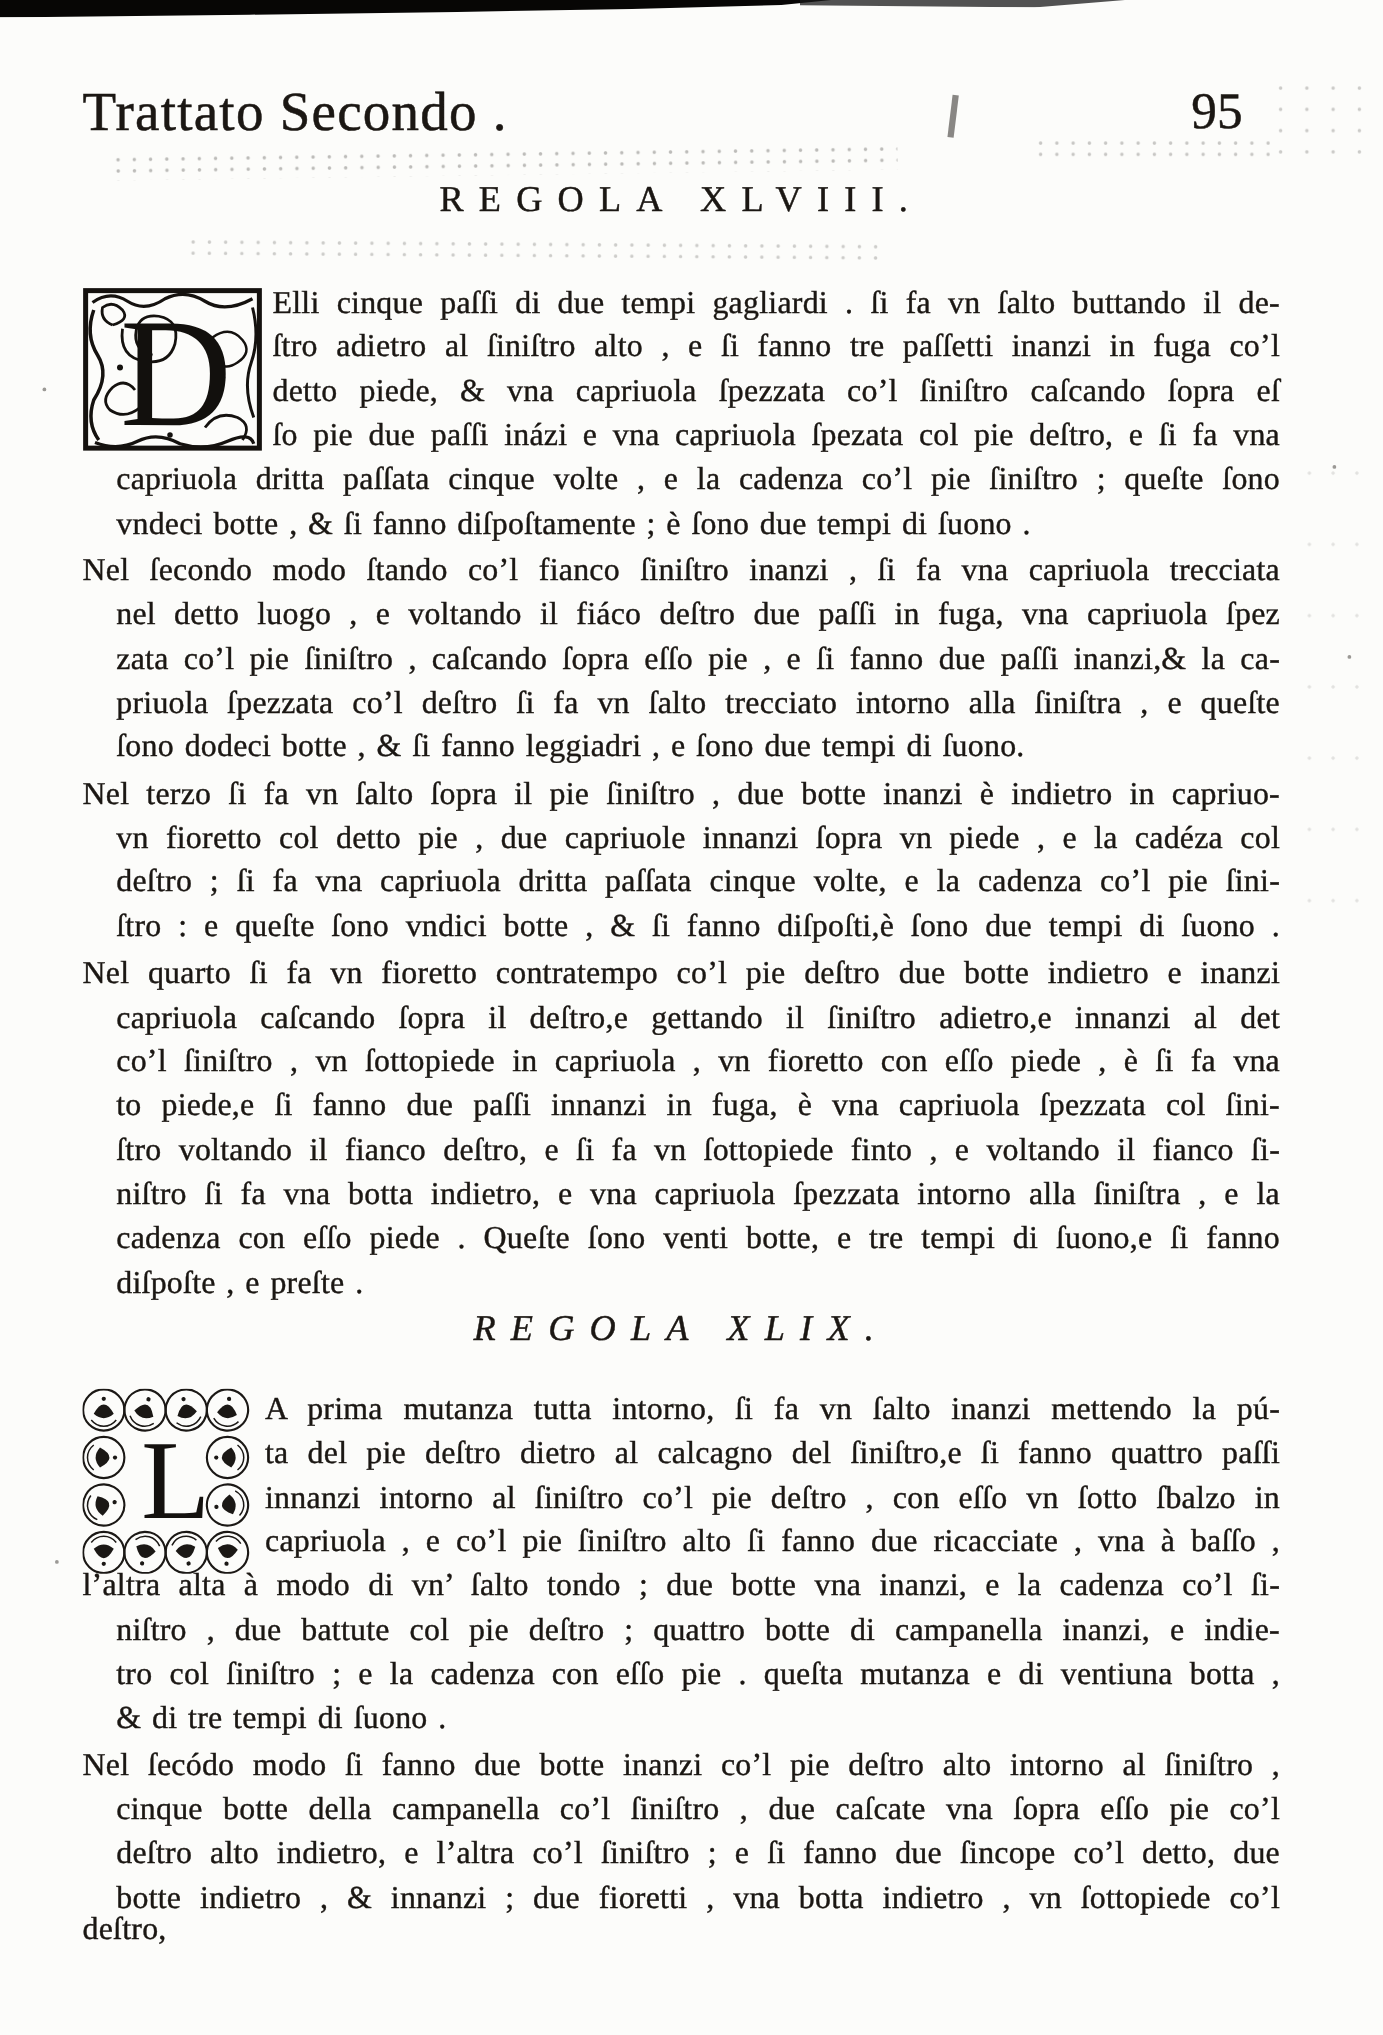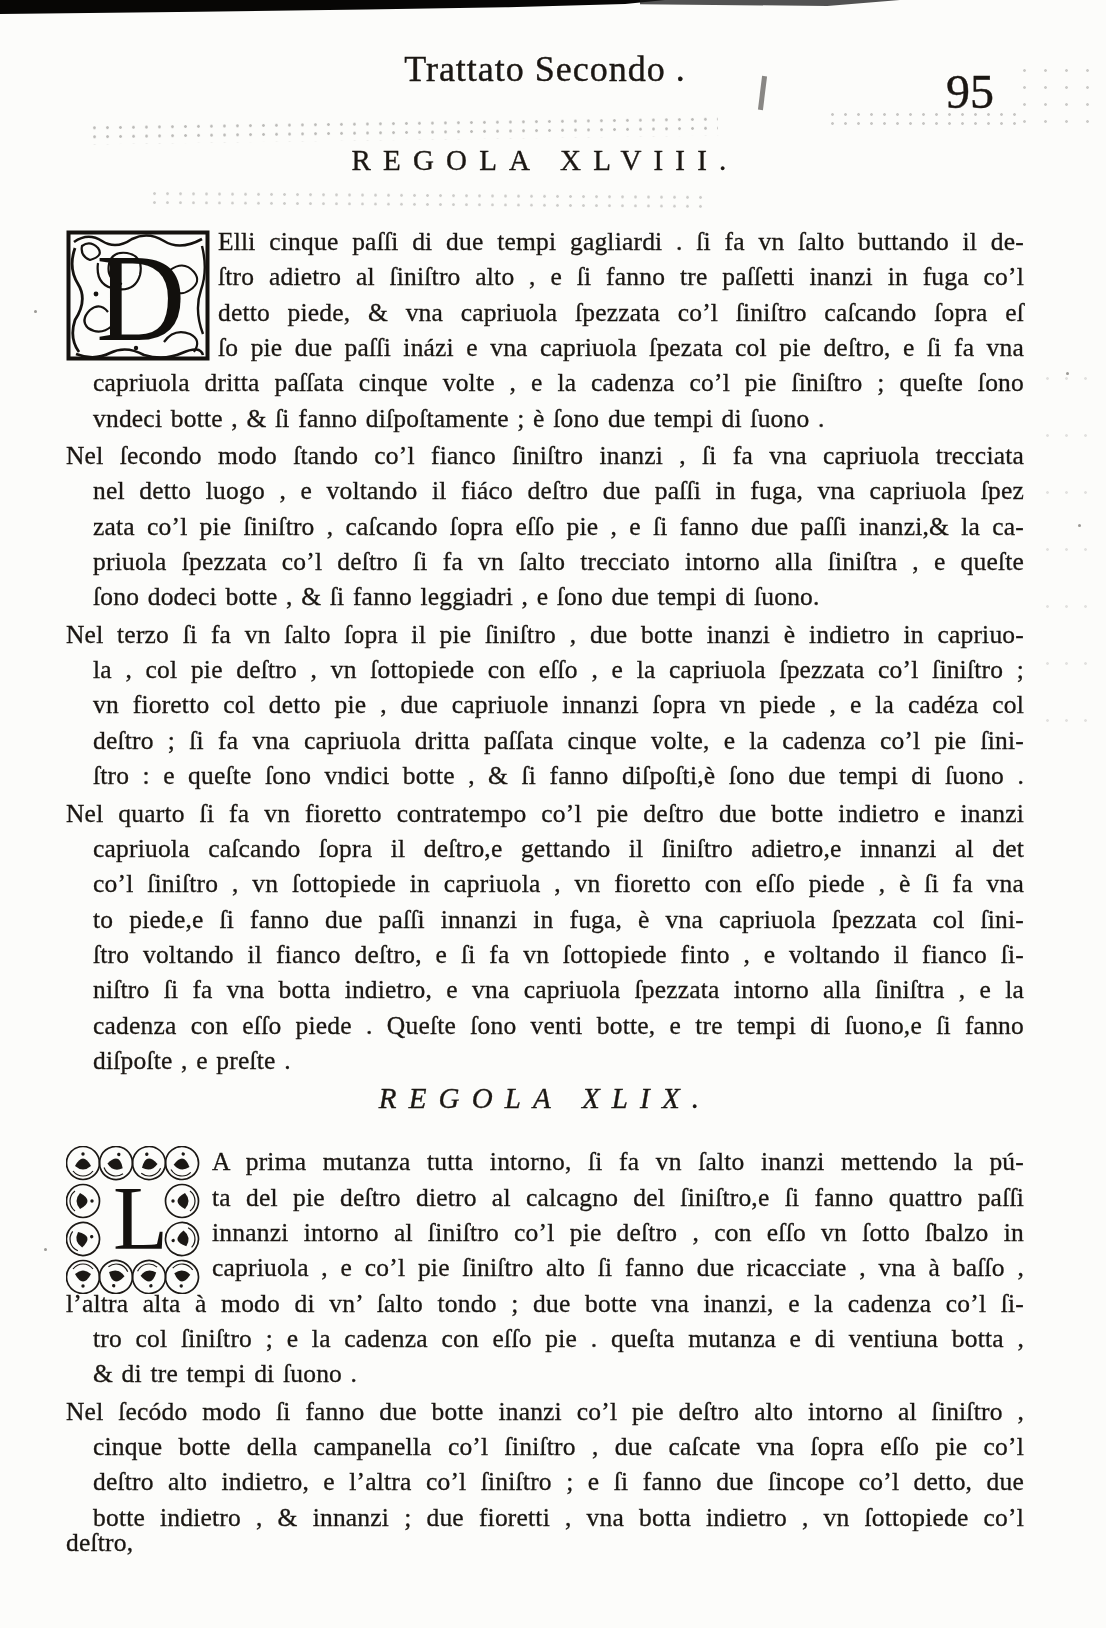--- a/index.html
+++ b/index.html
@@ -20,24 +20,24 @@
     background-size:13px 9px;}
   .n1{left:88px;top:119px;width:630px;height:21px;opacity:.34;transform:rotate(-.8deg);}
   .n2{left:148px;top:191px;width:560px;height:15px;opacity:.25;transform:rotate(.4deg);}
   .n3{left:826px;top:110px;width:190px;height:17px;opacity:.28;}
   .n4{left:1014px;top:62px;width:78px;height:62px;opacity:.26;background-size:21px 17px;}
   .n5{left:1038px;top:350px;width:54px;height:420px;opacity:.14;background-size:19px 57px;}
   .tick{position:absolute;left:760px;top:76px;width:5px;height:34px;background:#2a2722;opacity:.55;transform:rotate(7deg);}
   .speck{position:absolute;width:3px;height:3px;border-radius:50%;background:#3a362f;opacity:.5;}
 
   
-  .header-title{position:absolute;top:48px;left:74px;width:958px;text-align:center;
-    font-size:36px;letter-spacing:1px;transform:translateX(-8px);
+  .header-title{position:absolute;top:64px;left:74px;width:958px;text-align:left;
+    font-size:44px;letter-spacing:1px;transform:translateX(-8px);
     -webkit-text-stroke:.4px #1b1713;}
-  .page-num{position:absolute;top:64px;right:112px;font-size:48px;-webkit-text-stroke:.4px #1b1713;}
+  .page-num{position:absolute;top:64px;right:112px;font-size:41px;-webkit-text-stroke:.4px #1b1713;}
 
   
   .text-block{position:absolute;left:66px;top:142px;width:958px;}
   .h-regola{text-align:center;font-size:29px;line-height:36px;letter-spacing:.42em;
     margin:0 0 46px 0;-webkit-text-stroke:.35px #1b1713;white-space:nowrap;}
   .h-regola.second{margin:2px 0 28px 0;font-style:italic;}
   .para{position:relative;margin:0 0 2px 0;}
   .line{font-size:25.5px;line-height:35.35px;letter-spacing:.2px;word-spacing:2px;
     text-align:justify;text-align-last:justify;font-family:Liberation Serif, serif;-webkit-text-stroke:.32px #1b1713;}
   .line.cont{padding-left:27px;}
@@ -109,21 +109,20 @@
     <div class="para">
       <div class="line">Nel ſecondo modo ſtando co’l fianco ſiniſtro inanzi , ſi fa vna capriuola trecciata</div>
       <div class="line cont">nel detto luogo , e voltando il fiáco deſtro due paſſi in fuga, vna capriuola ſpez</div>
       <div class="line cont">zata co’l pie ſiniſtro , caſcando ſopra eſſo pie , e ſi fanno due paſſi inanzi,&amp; la ca-</div>
       <div class="line cont">priuola ſpezzata co’l deſtro ſi fa vn ſalto trecciato intorno alla ſiniſtra , e queſte</div>
       <div class="line cont short">ſono dodeci botte , &amp; ſi fanno leggiadri , e ſono due tempi di ſuono.</div>
     </div>
 
     <div class="para">
       <div class="line">Nel terzo ſi fa vn ſalto ſopra il pie ſiniſtro , due botte inanzi è indietro in capriuo-</div>
-      <div class="line cont">la , col pie deſtro , vn ſottopiede con eſſo , e la capriuola ſpezzata co’l ſiniſtro ;</div>
       <div class="line cont">vn fioretto col detto pie , due capriuole innanzi ſopra vn piede , e la cadéza col</div>
       <div class="line cont">deſtro ; ſi fa vna capriuola dritta paſſata cinque volte, e la cadenza co’l pie ſini-</div>
       <div class="line cont">ſtro : e queſte ſono vndici botte , &amp; ſi fanno diſpoſti,è ſono due tempi di ſuono .</div>
     </div>
 
     <div class="para">
       <div class="line">Nel quarto ſi fa vn fioretto contratempo co’l pie deſtro due botte indietro e inanzi</div>
       <div class="line cont">capriuola caſcando ſopra il deſtro,e gettando il ſiniſtro adietro,e innanzi al det</div>
       <div class="line cont">co’l ſiniſtro , vn ſottopiede in capriuola , vn fioretto con eſſo piede , è ſi fa vna</div>
       <div class="line cont">to piede,e ſi fanno due paſſi innanzi in fuga, è vna capriuola ſpezzata col ſini-</div>
@@ -159,20 +158,21 @@
           <use href="#fl" x="83" y="131" transform="rotate(168 83 131)"></use>
           <use href="#fl" x="116" y="131" transform="rotate(185 116 131)"></use>
           <text class="init-letter" x="47" y="103" font-size="90" fill="#14110e">L</text>
         </svg>
       </div>
       <div class="line lcap">A  prima mutanza tutta intorno, ſi fa vn ſalto inanzi mettendo la pú-</div>
       <div class="line lcap">ta del pie deſtro dietro al calcagno del ſiniſtro,e ſi fanno quattro paſſi</div>
       <div class="line lcap">innanzi intorno al ſiniſtro co’l pie deſtro , con eſſo vn ſotto ſbalzo in</div>
       <div class="line lcap">capriuola , e co’l pie ſiniſtro alto ſi fanno due ricacciate , vna à baſſo ,</div>
       <div class="line">l’altra alta à modo di vn’ ſalto tondo ; due botte vna inanzi, e la cadenza co’l ſi-</div>
+      <div class="line cont">niſtro , due battute col pie deſtro ; quattro botte di campanella inanzi, e indie-</div>
       <div class="line cont">tro col ſiniſtro ; e la cadenza con eſſo pie . queſta mutanza  e di ventiuna botta ,</div>
       <div class="line cont short">&amp; di tre tempi di ſuono .</div>
     </div>
 
     <div class="para">
       <div class="line">Nel ſecódo modo ſi fanno due botte inanzi co’l pie deſtro alto intorno al ſiniſtro ,</div>
       <div class="line cont">cinque botte della campanella co’l ſiniſtro , due caſcate  vna ſopra eſſo pie co’l</div>
       <div class="line cont">deſtro  alto indietro, e l’altra co’l ſiniſtro ; e ſi fanno due ſincope co’l detto, due</div>
       <div class="line cont">botte indietro , &amp; innanzi ; due fioretti , vna botta indietro , vn ſottopiede co’l</div>
     </div>

